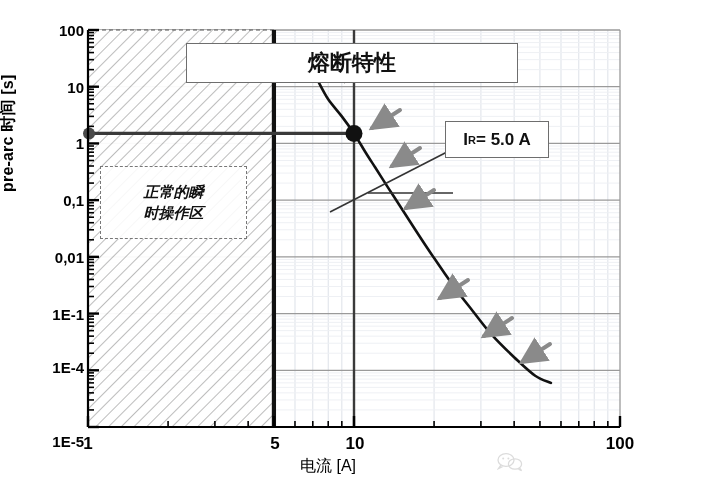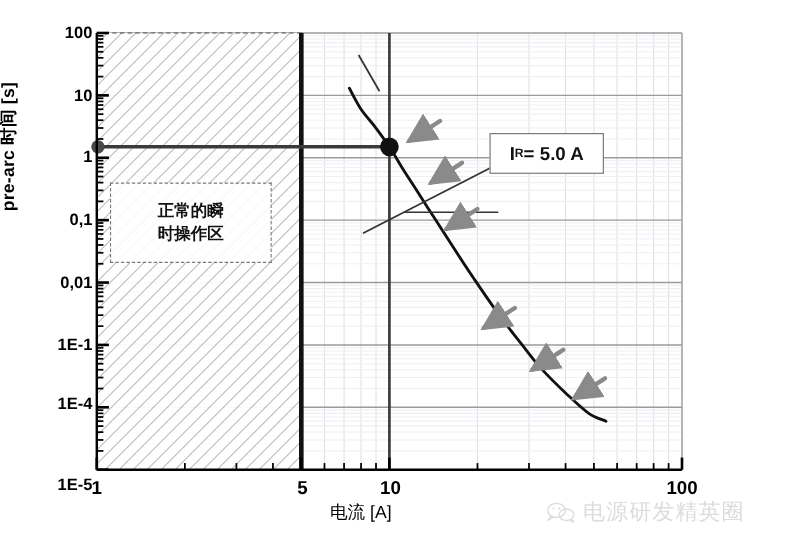--- a/index.html
+++ b/index.html
@@ -25,21 +25,21 @@
 
   
   .box{position:absolute;background:#fff;border:1.6px solid #6e6e6e;
        box-sizing:border-box;display:flex;align-items:center;justify-content:center;
        font-size:16px;font-weight:bold;color:#111;z-index:30;}
   #box-title{left:186px;top:43px;width:332px;height:40px;font-size:22px;}
   #box-ir{left:445px;top:121px;width:104px;height:37px;font-size:17px;z-index:32;}
   #box-real{left:453px;top:180px;width:237px;height:26px;font-size:16px;}
   #box-normal{left:100px;top:166px;width:147px;height:73px;
               border:1.2px dashed #777;background:rgba(255,255,255,.88);
-              flex-direction:column;line-height:1.35;font-size:15px;z-index:12;}
+              flex-direction:column;line-height:1.35;font-size:15px;z-index:12;font-style:italic;}
   #box-normal span{display:block;}
 
   
   #wm{position:absolute;left:497px;top:452px;display:flex;align-items:center;gap:7px;
       color:#dcdcdc;font-size:20px;font-weight:400;letter-spacing:1px;z-index:40;
       white-space:nowrap;}
   #wm .glyph{display:block;}
 </style>
 </head>
 <body>
@@ -285,20 +285,21 @@
   <div>
     <div class="xlab" style="left:88px;top:434px;">1</div>
     <div class="xlab" style="left:275px;top:434px;">5</div>
     <div class="xlab" style="left:355px;top:434px;">10</div>
     <div class="xlab" style="left:620px;top:434px;">100</div>
   </div>
 
   <div id="ytitle">pre-arc 时间 [s]</div>
   <div id="xtitle">电流  [A]</div>
 
+  <div class="box" id="box-title">熔断特性</div>
 
   <div class="box" id="box-ir">
     <span style="font-style:normal;">I</span>
       <sub style="font-size:11px;">R</sub>
       <span> = 5.0 A</span>
   </div>
 
 
   <div class="box" id="box-normal">
     <span>正常的瞬</span>
@@ -307,16 +308,15 @@
 
   <div id="wm">
     <svg class="glyph" width="26" height="20" viewBox="0 0 26 20">
       <ellipse cx="9" cy="8" rx="8" ry="6.4" fill="none" stroke="#dcdcdc" stroke-width="1.3"></ellipse>
       <path d="M4 13 L1.5 16.5 L5.5 14.6" fill="none" stroke="#dcdcdc" stroke-width="1.3"></path>
       <circle cx="6.2" cy="6.4" r="1" fill="#dcdcdc"></circle>
       <circle cx="11.4" cy="6.4" r="1" fill="#dcdcdc"></circle>
       <ellipse cx="18" cy="12" rx="6.6" ry="5.2" fill="none" stroke="#dcdcdc" stroke-width="1.3"></ellipse>
       <path d="M22.5 16 L24.6 18.7 L21.4 17.2" fill="none" stroke="#dcdcdc" stroke-width="1.3"></path>
     </svg>
-    <span>电源研发精英圈</span>
   </div>
 
 </div>
 
 </body></html>

